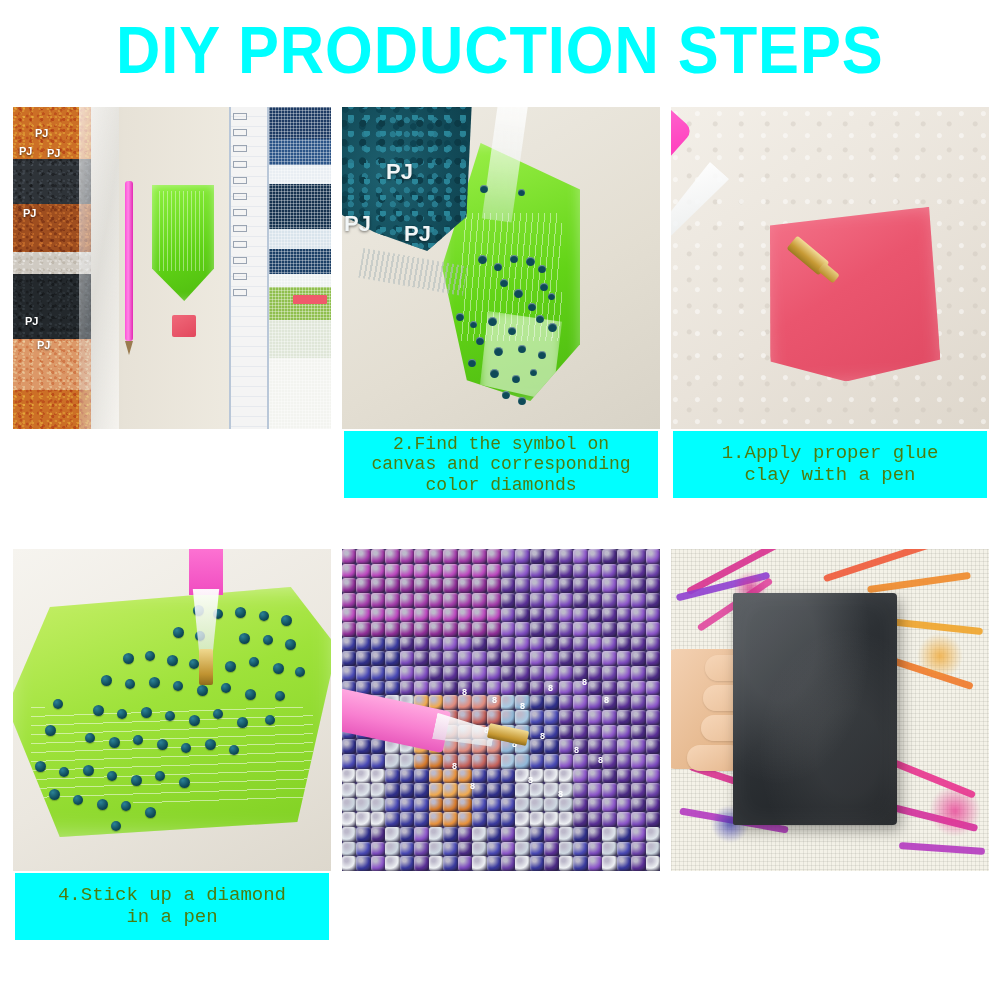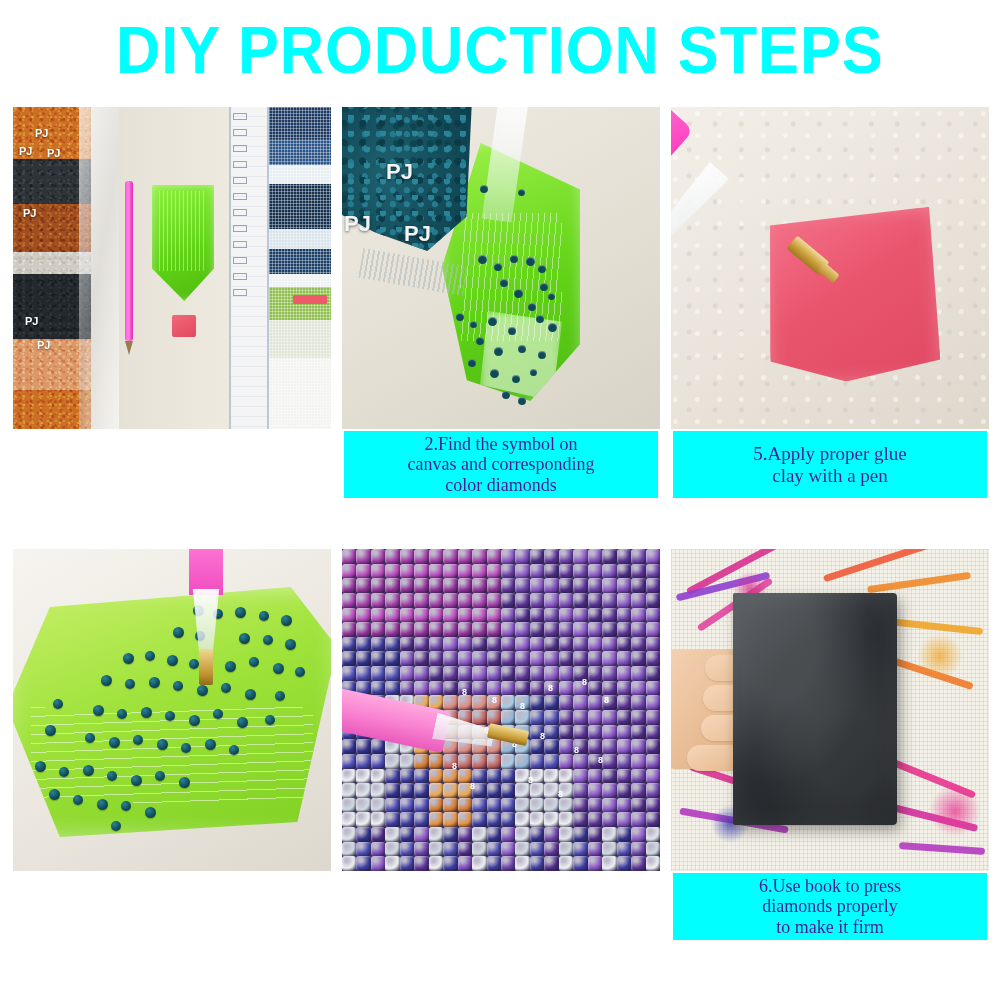--- a/index.html
+++ b/index.html
@@ -48,25 +48,25 @@
   .caption{
     position:absolute; left:2px; top:324px;
     width:314px; height:67px;
     background:#0ff;
     display:flex; align-items:center; justify-content:center;
     text-align:center;
     padding:0 6px;
   }
   .caption.left{ justify-content:flex-start; padding-left:26px; text-align:left; }
   .caption-text{
-    color:#4c1d95;
+    color:#4d7c0f;
     font-size:19px;
     font-weight:500;
     line-height:1.12;
-    font-family:Liberation Serif, serif;
+    font-family:Liberation Mono, monospace;
     white-space:pre-line;
   }
   .caption.wide .caption-text{ font-size:18px; }
 
   
   .p1{ background:linear-gradient(90deg,#cfc9bf 0%,#e7e2d7 35%,#eeeae0 70%,#e3ded4 100%); }
   .p1 .bagcol{
     position:absolute; left:0; top:0; width:78px; height:100%;
     background:
       linear-gradient(180deg,
@@ -424,21 +424,21 @@
 
   <div class="cell">
     <div class="photo p3">
       <div class="fuzz"></div>
       <div class="claysq"></div>
       <div class="penbody"></div>
       <div class="pentip"></div>
       <div class="goldtip"></div>
     </div>
     <div class="caption">
-      <span class="caption-text">5.Apply proper glue
+      <span class="caption-text">1.Apply proper glue
 clay with a pen</span>
     </div>
   </div>
 
   <div class="cell">
     <div class="photo p4">
       <div class="tray4">
           <div class="gr"></div>
         </div>
       <div class="dot" style="left:180px;top:56px;width:11px;height:11px;"></div>
@@ -494,20 +494,24 @@
       <div class="dot" style="left:36px;top:240px;width:11px;height:11px;"></div>
       <div class="dot" style="left:60px;top:246px;width:10px;height:10px;"></div>
       <div class="dot" style="left:84px;top:250px;width:11px;height:11px;"></div>
       <div class="dot" style="left:108px;top:252px;width:10px;height:10px;"></div>
       <div class="dot" style="left:132px;top:258px;width:11px;height:11px;"></div>
       <div class="dot" style="left:98px;top:272px;width:10px;height:10px;"></div>
       <div class="penbody"></div>
       <div class="penclear"></div>
       <div class="goldtip4"></div>
     </div>
+    <div class="caption">
+      <span class="caption-text">4.Stick up a diamond
+in a pen</span>
+    </div>
   </div>
 
   <div class="cell">
     <div class="photo p5">
       <div class="mosaic" id="mosaic5">
           <i style="background:radial-gradient(circle at 32% 28%, #ffffffaa 0 12%, #a23aa8 55%, #00000044 100%)"></i>
           <i style="background:radial-gradient(circle at 32% 28%, #ffffffaa 0 12%, #a23aa8 55%, #00000044 100%)"></i>
           <i style="background:radial-gradient(circle at 32% 28%, #ffffffaa 0 12%, #a23aa8 55%, #00000044 100%)"></i>
           <i style="background:radial-gradient(circle at 32% 28%, #ffffffaa 0 12%, #a23aa8 55%, #00000044 100%)"></i>
           <i style="background:radial-gradient(circle at 32% 28%, #ffffffaa 0 12%, #a23aa8 55%, #00000044 100%)"></i>
@@ -1033,20 +1037,15 @@
           <div class="burst" style="left:62px;top:22px;width:34px;height:34px;background:radial-gradient(circle,#d8318fcc,transparent 70%);"></div>
           <div class="burst" style="left:40px;top:256px;width:38px;height:38px;background:radial-gradient(circle,#3b3bb0cc,transparent 70%);"></div>
         </div>
       <div class="hand"></div>
       <div class="finger" style="left:34px;top:106px;width:76px;"></div>
       <div class="finger" style="left:32px;top:136px;width:82px;"></div>
       <div class="finger" style="left:30px;top:166px;width:76px;"></div>
       <div class="finger" style="left:16px;top:196px;width:56px;"></div>
       <div class="book"></div>
     </div>
-    <div class="caption wide">
-      <span class="caption-text">6.Use book to press
-diamonds properly
-to make it firm</span>
-    </div>
   </div>
 
 </div>
 
 </body></html>

